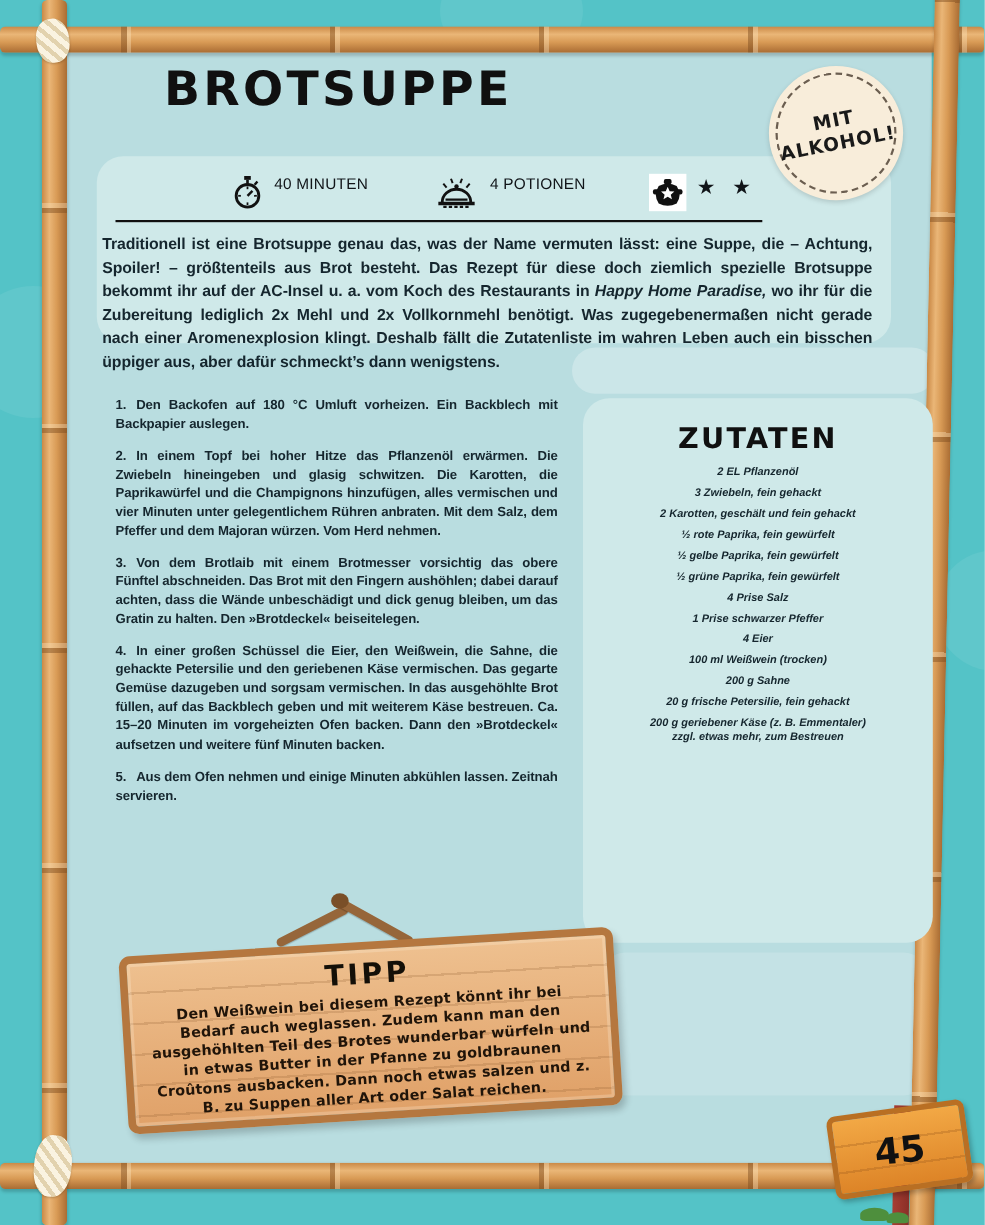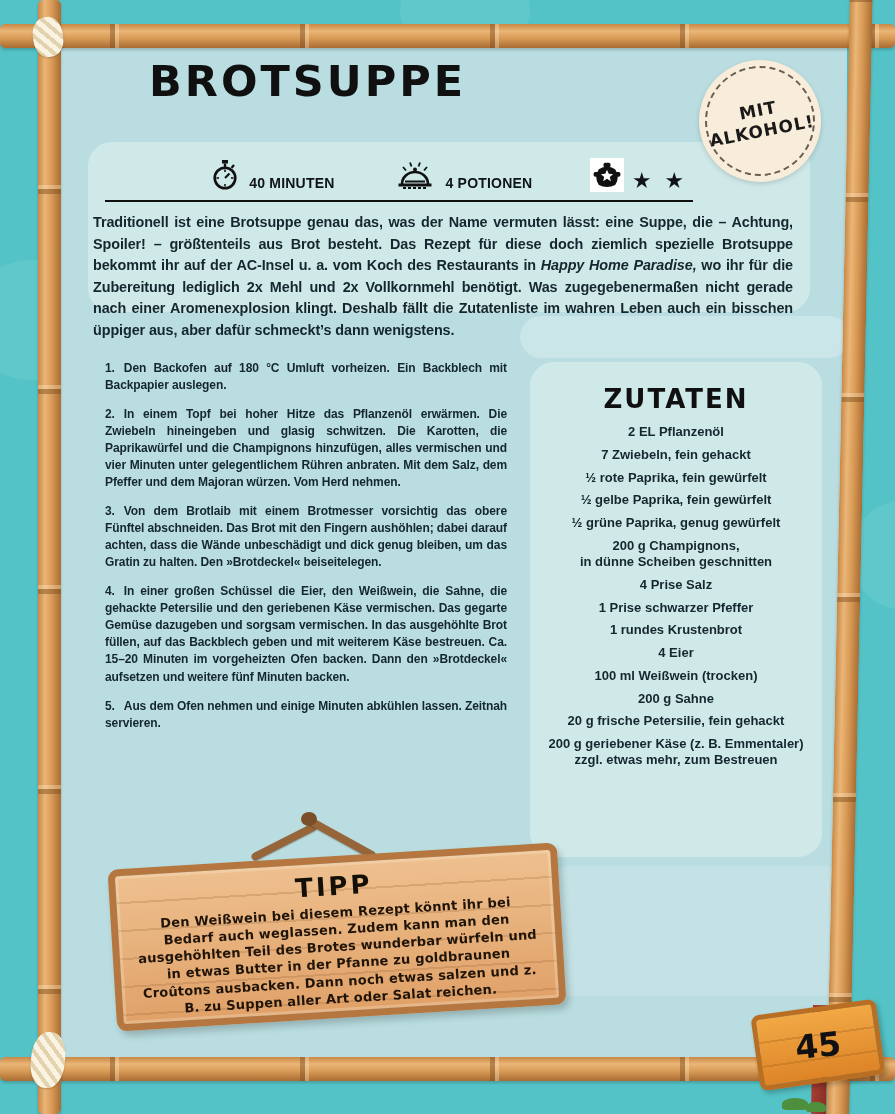--- a/index.html
+++ b/index.html
@@ -47,42 +47,42 @@
   .badge-inner { position:absolute; inset:6px; border:2.5px dashed #6b5e50; border-radius:50%;
     display:flex; flex-direction:column; align-items:center; justify-content:center;
     transform:rotate(-11deg); font-family:"DejaVu Sans", sans-serif;
     font-weight:700; font-size:17px; letter-spacing:1px; color:#191919; line-height:1.25; }
 
   
   .intro-panel { position:absolute; z-index:5; left:88px; top:142px; width:722px; height:170px;
     background:#cfe9e9; border-radius:24px; }
   .meta-row { display:flex; justify-content:center; align-items:center; gap:58px;
     height:46px; margin-top:10px; }
-  .meta-item { display:flex; align-items:flex-end; gap:9px; font-weight:700; font-size:14px;
+  .meta-item { display:flex; align-items:flex-start; gap:9px; font-weight:400; font-size:14px;
     letter-spacing:0.2px; color:#101418; }
   .pot-box { background:#ffffff; width:34px; height:34px; display:flex; align-items:center;
     justify-content:center; }
   .stars { font-size:19px; letter-spacing:5px; color:#101418; }
   .meta-rule { margin:2px 0 0 17px; width:588px; border-top:2px solid #101010; }
   .intro-text { margin:10px 17px 0 5px; text-align:justify; font-weight:700;
     font-size:14.4px; line-height:1.5; letter-spacing:-0.1px; }
   .intro-text em { font-style:italic; }
 
   
   .steps { position:absolute; z-index:5; left:105px; top:360px; width:402px; }
   .step { text-align:justify; font-weight:700; font-size:12px; line-height:1.42;
     letter-spacing:-0.1px; margin-bottom:12px; }
   .step-num { margin-right:9px; }
 
   
-  .ingredients-panel { position:absolute; z-index:5; left:530px; top:362px; width:292px; height:495px;
+  .ingredients-panel { position:absolute; z-index:5; left:530px; top:362px; width:318px; height:495px;
     background:#cfe9e9; border-radius:24px; text-align:center; overflow:hidden; }
   .ingredients-panel h2 { margin:22px 0 10px; font-family:"DejaVu Sans", sans-serif;
     font-weight:800; font-size:26px; letter-spacing:2px; color:#101010; }
-  .ing { font-weight:700; font-size:13px; line-height:1.25;
+  .ing { font-style:italic; font-weight:700; font-size:10px; line-height:1.25;
     margin:6.5px 8px; white-space:pre-line; }
 
   
   .hanger-leg { position:absolute; z-index:5; height:8px; background:#96663a; border-radius:4px;
     box-shadow:0 1px 1px rgba(0,0,0,0.2); }
   .hanger-knot { position:absolute; z-index:6; left:301px; top:812px; width:16px; height:14px;
     background:#7a4f28; border-radius:50%; }
   .tip-sign { position:absolute; z-index:6; left:112px; top:856px; width:450px; height:162px;
     transform:rotate(-3.5deg);
     background:
@@ -194,29 +194,27 @@
   <p class="step"><span class="step-num">1.</span><span>Den Backofen auf 180 °C Umluft vorheizen. Ein Backblech mit Backpapier auslegen.</span></p>
   <p class="step"><span class="step-num">2.</span><span>In einem Topf bei hoher Hitze das Pflanzenöl erwärmen. Die Zwiebeln hineingeben und glasig schwitzen. Die Karotten, die Paprikawürfel und die Champignons hinzufügen, alles vermischen und vier Minuten unter gelegentlichem Rühren anbraten. Mit dem Salz, dem Pfeffer und dem Majoran würzen. Vom Herd nehmen.</span></p>
   <p class="step"><span class="step-num">3.</span><span>Von dem Brotlaib mit einem Brotmesser vorsichtig das obere Fünftel abschneiden. Das Brot mit den Fingern aushöhlen; dabei darauf achten, dass die Wände unbeschädigt und dick genug bleiben, um das Gratin zu halten. Den »Brotdeckel« beiseitelegen.</span></p>
   <p class="step"><span class="step-num">4.</span><span>In einer großen Schüssel die Eier, den Weißwein, die Sahne, die gehackte Petersilie und den geriebenen Käse vermischen. Das gegarte Gemüse dazugeben und sorgsam vermischen. In das ausgehöhlte Brot füllen, auf das Backblech geben und mit weiterem Käse bestreuen. Ca. 15–20 Minuten im vorgeheizten Ofen backen. Dann den »Brotdeckel« aufsetzen und weitere fünf Minuten backen.</span></p>
   <p class="step"><span class="step-num">5.</span><span>Aus dem Ofen nehmen und einige Minuten abkühlen lassen. Zeitnah servieren.</span></p>
 </section>
 
 <aside class="ingredients-panel">
   <h2>ZUTATEN</h2>
   <p class="ing">2 EL Pflanzenöl</p>
-  <p class="ing">7 Zwiebeln, fein gehackt</p>
+  <p class="ing">3 Zwiebeln, fein gehackt</p>
+  <p class="ing">2 Karotten, geschält und fein gehackt</p>
   <p class="ing">½ rote Paprika, fein gewürfelt</p>
   <p class="ing">½ gelbe Paprika, fein gewürfelt</p>
-  <p class="ing">½ grüne Paprika, genug gewürfelt</p>
-  <p class="ing">200 g Champignons,
-in dünne Scheiben geschnitten</p>
+  <p class="ing">½ grüne Paprika, fein gewürfelt</p>
   <p class="ing">4 Prise Salz</p>
   <p class="ing">1 Prise schwarzer Pfeffer</p>
-  <p class="ing">1 rundes Krustenbrot</p>
   <p class="ing">4 Eier</p>
   <p class="ing">100 ml Weißwein (trocken)</p>
   <p class="ing">200 g Sahne</p>
   <p class="ing">20 g frische Petersilie, fein gehackt</p>
   <p class="ing">200 g geriebener Käse (z. B. Emmentaler)
 zzgl. etwas mehr, zum Bestreuen</p>
 </aside>
 
 <div class="hanger-leg" style="left:248px; top:838px; width:72px; transform:rotate(-27deg);"></div>
 <div class="hanger-leg" style="left:305px; top:814px; width:80px; transform:rotate(29deg); transform-origin:left center;"></div>

